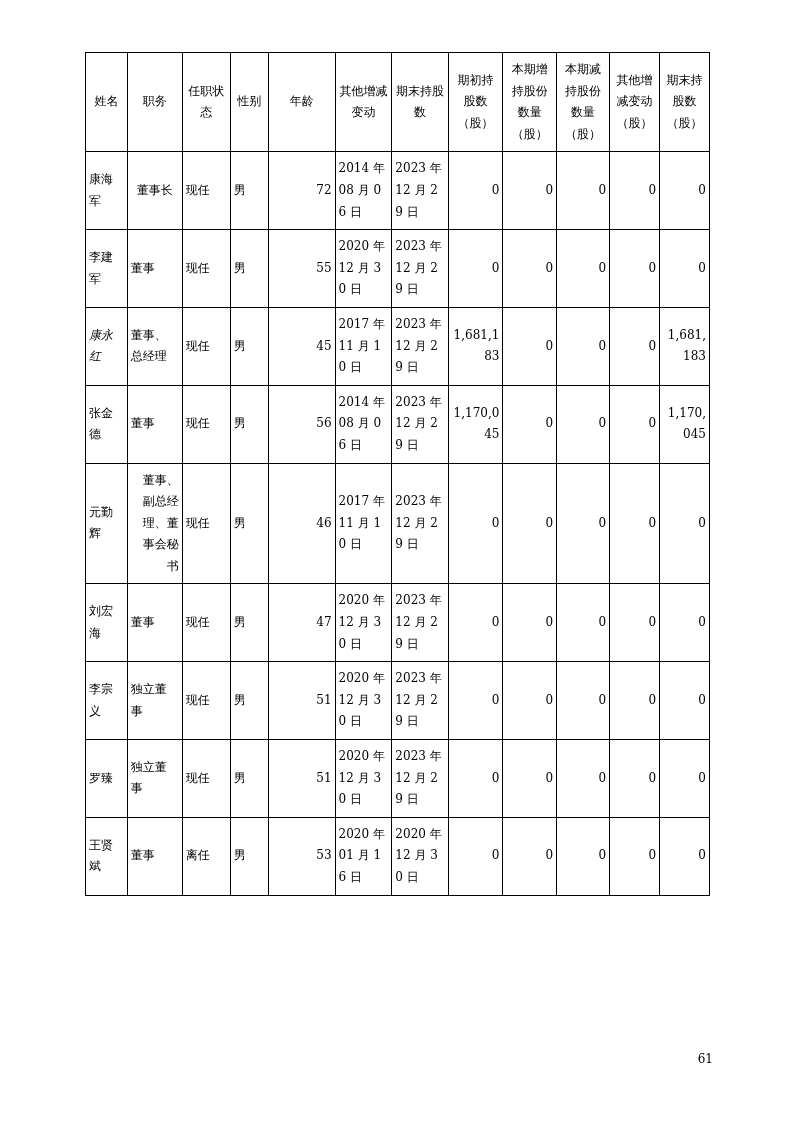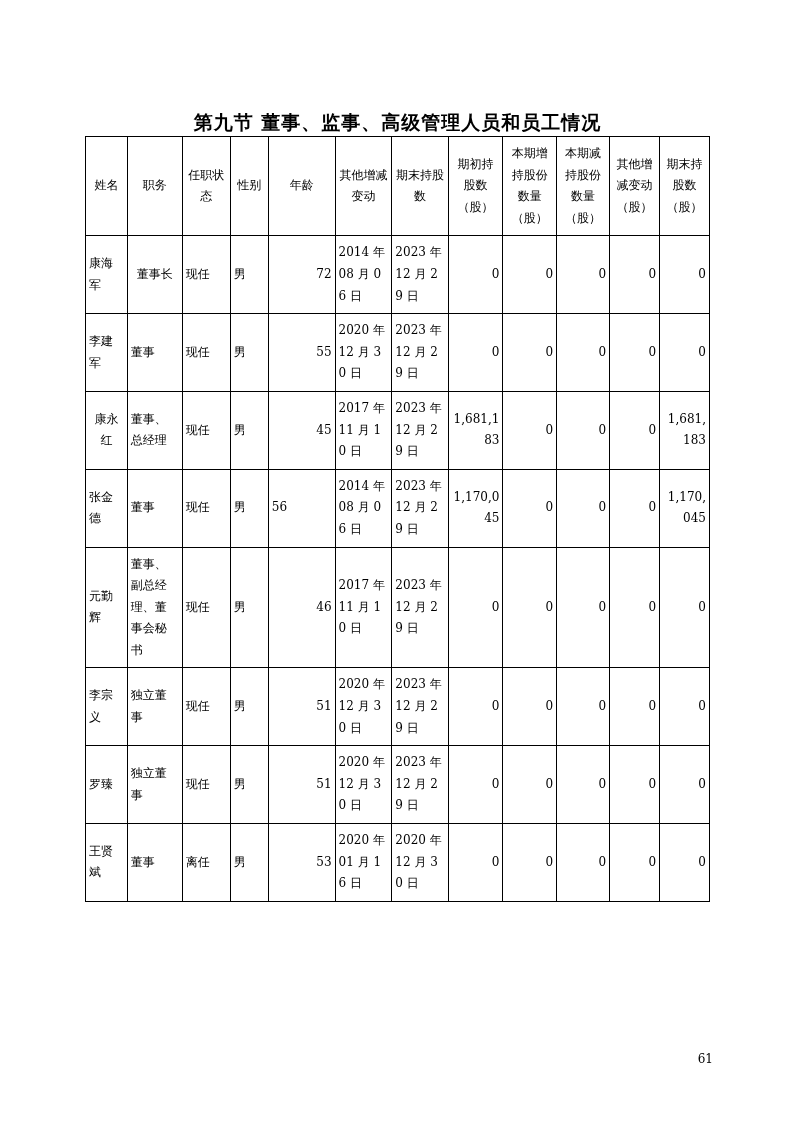--- a/index.html
+++ b/index.html
@@ -65,21 +65,20 @@
     bottom: 56px;
     font-size: 12px;
   }
 </style>
 </head>
 <body>
 
 <div class="page">
 
 
-  <h1 class="doc-title">第九节 董事、监事、高级管理人员和员工情况</h1>
 
 
   <table class="holdings-table">
     <colgroup>
       <col style="width:6.7%">
       <col style="width:8.8%">
       <col style="width:7.7%">
       <col style="width:6.1%">
       <col style="width:10.7%">
       <col style="width:9.1%">
@@ -129,62 +128,76 @@
           <td style="text-align: right;">55</td>
           <td style="text-align: left;">2020 年 12 月 30 日</td>
           <td style="text-align: left;">2023 年 12 月 29 日</td>
           <td style="text-align: right;">0</td>
           <td style="text-align: right;">0</td>
           <td style="text-align: right;">0</td>
           <td style="text-align: right;">0</td>
           <td style="text-align: right;">0</td>
         </tr>
         <tr>
-          <td style="text-align: center;">康永红</td>
+          <td style="text-align: left; font-style: italic;">康永红</td>
           <td style="text-align: left;">董事、总经理</td>
           <td style="text-align: left;">现任</td>
           <td style="text-align: left;">男</td>
           <td style="text-align: right;">45</td>
           <td style="text-align: left;">2017 年 11 月 10 日</td>
           <td style="text-align: left;">2023 年 12 月 29 日</td>
           <td style="text-align: right;">1,681,183</td>
           <td style="text-align: right;">0</td>
           <td style="text-align: right;">0</td>
           <td style="text-align: right;">0</td>
           <td style="text-align: right;">1,681,183</td>
         </tr>
         <tr>
           <td style="text-align: left;">张金德</td>
           <td style="text-align: left;">董事</td>
           <td style="text-align: left;">现任</td>
           <td style="text-align: left;">男</td>
-          <td style="">56</td>
+          <td style="text-align: right;">56</td>
           <td style="text-align: left;">2014 年 08 月 06 日</td>
           <td style="text-align: left;">2023 年 12 月 29 日</td>
           <td style="text-align: right;">1,170,045</td>
           <td style="text-align: right;">0</td>
           <td style="text-align: right;">0</td>
           <td style="text-align: right;">0</td>
           <td style="text-align: right;">1,170,045</td>
         </tr>
         <tr>
           <td style="text-align: left;">元勤辉</td>
-          <td style="text-align: left;">董事、副总经理、董事会秘书</td>
+          <td style="text-align: right;">董事、副总经理、董事会秘书</td>
           <td style="text-align: left;">现任</td>
           <td style="text-align: left;">男</td>
           <td style="text-align: right;">46</td>
           <td style="text-align: left;">2017 年 11 月 10 日</td>
           <td style="text-align: left;">2023 年 12 月 29 日</td>
           <td style="text-align: right;">0</td>
           <td style="text-align: right;">0</td>
           <td style="text-align: right;">0</td>
           <td style="text-align: right;">0</td>
           <td style="text-align: right;">0</td>
         </tr>
         <tr>
+          <td style="text-align: left;">刘宏海</td>
+          <td style="text-align: left;">董事</td>
+          <td style="text-align: left;">现任</td>
+          <td style="text-align: left;">男</td>
+          <td style="text-align: right;">47</td>
+          <td style="text-align: left;">2020 年 12 月 30 日</td>
+          <td style="text-align: left;">2023 年 12 月 29 日</td>
+          <td style="text-align: right;">0</td>
+          <td style="text-align: right;">0</td>
+          <td style="text-align: right;">0</td>
+          <td style="text-align: right;">0</td>
+          <td style="text-align: right;">0</td>
+        </tr>
+        <tr>
           <td style="text-align: left;">李宗义</td>
           <td style="text-align: left;">独立董事</td>
           <td style="text-align: left;">现任</td>
           <td style="text-align: left;">男</td>
           <td style="text-align: right;">51</td>
           <td style="text-align: left;">2020 年 12 月 30 日</td>
           <td style="text-align: left;">2023 年 12 月 29 日</td>
           <td style="text-align: right;">0</td>
           <td style="text-align: right;">0</td>
           <td style="text-align: right;">0</td>

